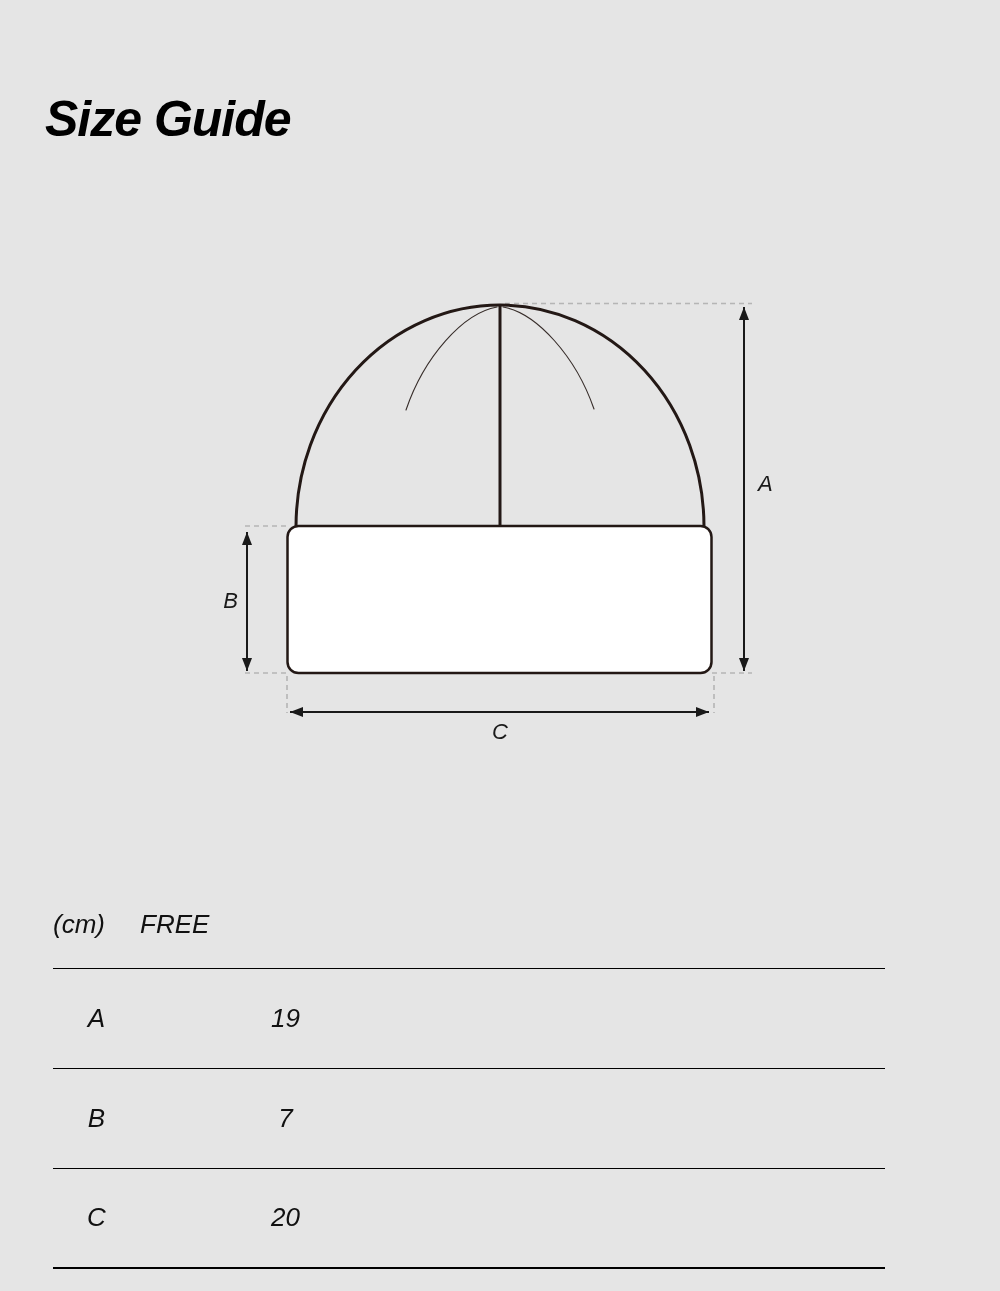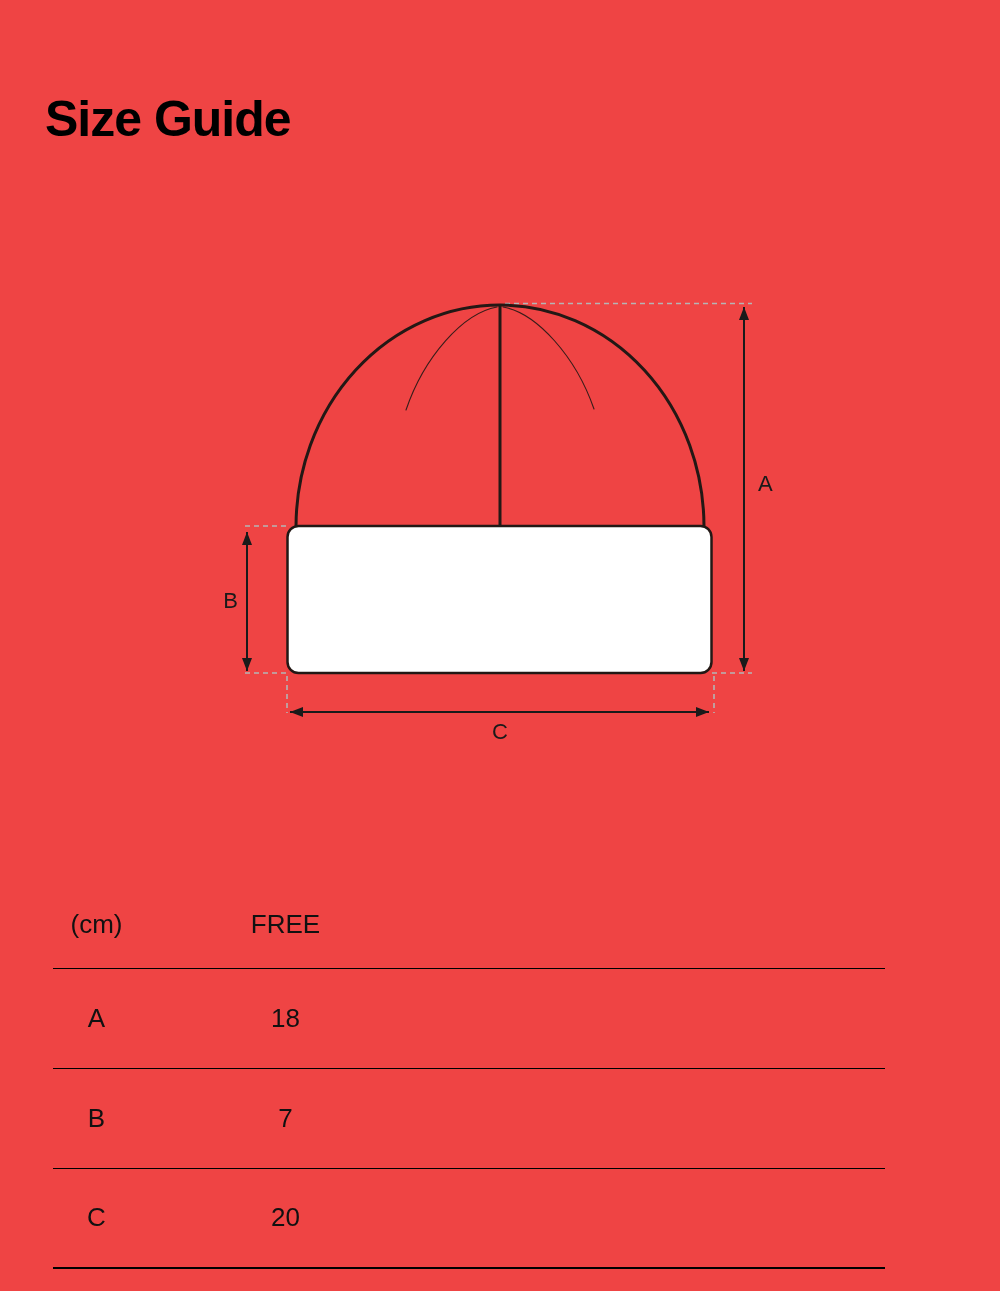--- a/index.html
+++ b/index.html
@@ -6,22 +6,23 @@
   html, body {
     margin: 0;
     padding: 0;
     background: #ffffff;
     font-family: "Liberation Sans", sans-serif;
   }
   .page {
     position: relative;
     width: 1000px;
     height: 1291px;
-    background: #ef4444;
+    background: #e5e5e5;
     overflow: hidden;
+    font-style: italic;
   }
   .page-title {
     position: absolute;
     left: 45px;
     top: 92px;
     margin: 0;
     font-size: 50px;
     font-weight: 700;
     letter-spacing: -1px;
     color: #000000;
@@ -46,21 +47,21 @@
     width: 832px;
     border-collapse: collapse;
     table-layout: fixed;
     font-size: 26px;
     font-weight: 400;
     color: #111111;
   }
   .size-table th {
     height: 87px;
     font-weight: 400;
-    text-align: center;
+    text-align: left;
     vertical-align: middle;
     padding: 0;
   }
   .size-table td {
     height: 100px;
     text-align: center;
     vertical-align: middle;
     padding: 0;
     border-top: 1px solid #000000;
   }
@@ -125,21 +126,21 @@
     <thead>
       <tr>
         <th>(cm)</th>
         <th>FREE</th>
         <th></th>
       </tr>
     </thead>
     <tbody>
       <tr>
         <td>A</td>
-        <td>18</td>
+        <td>19</td>
         <td></td>
       </tr>
       <tr>
         <td>B</td>
         <td>7</td>
         <td></td>
       </tr>
       <tr>
         <td>C</td>
         <td>20</td>

